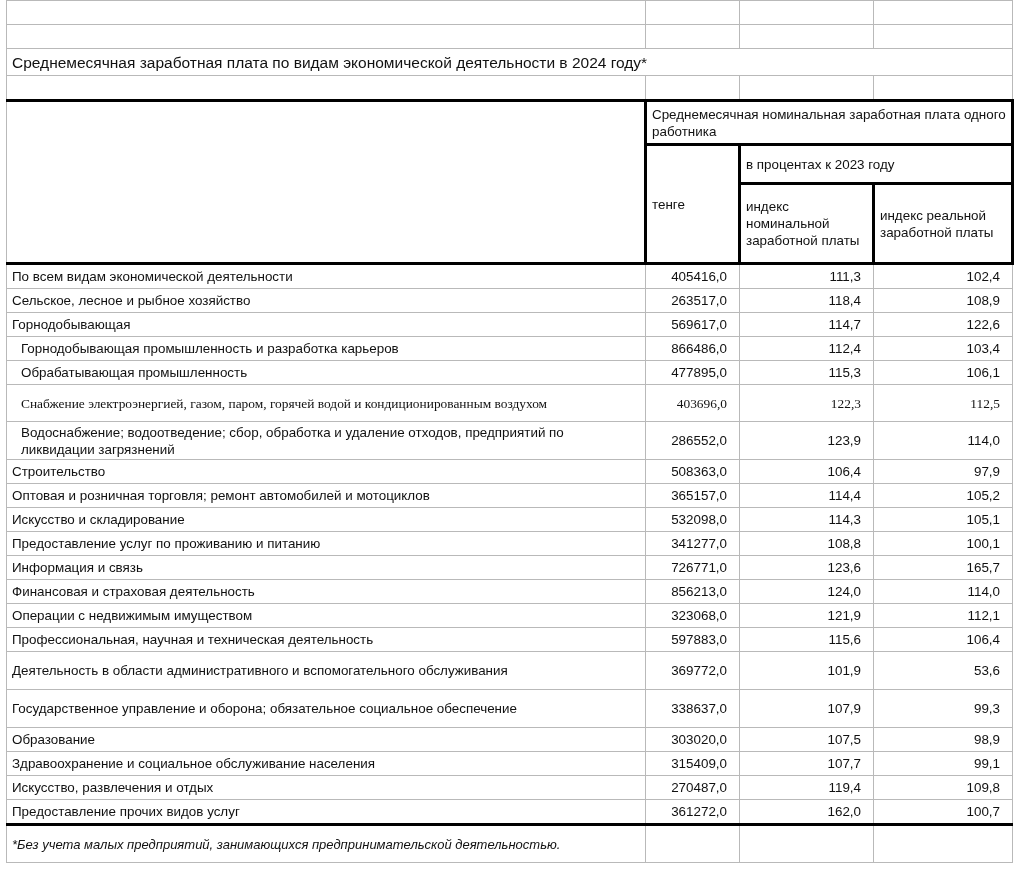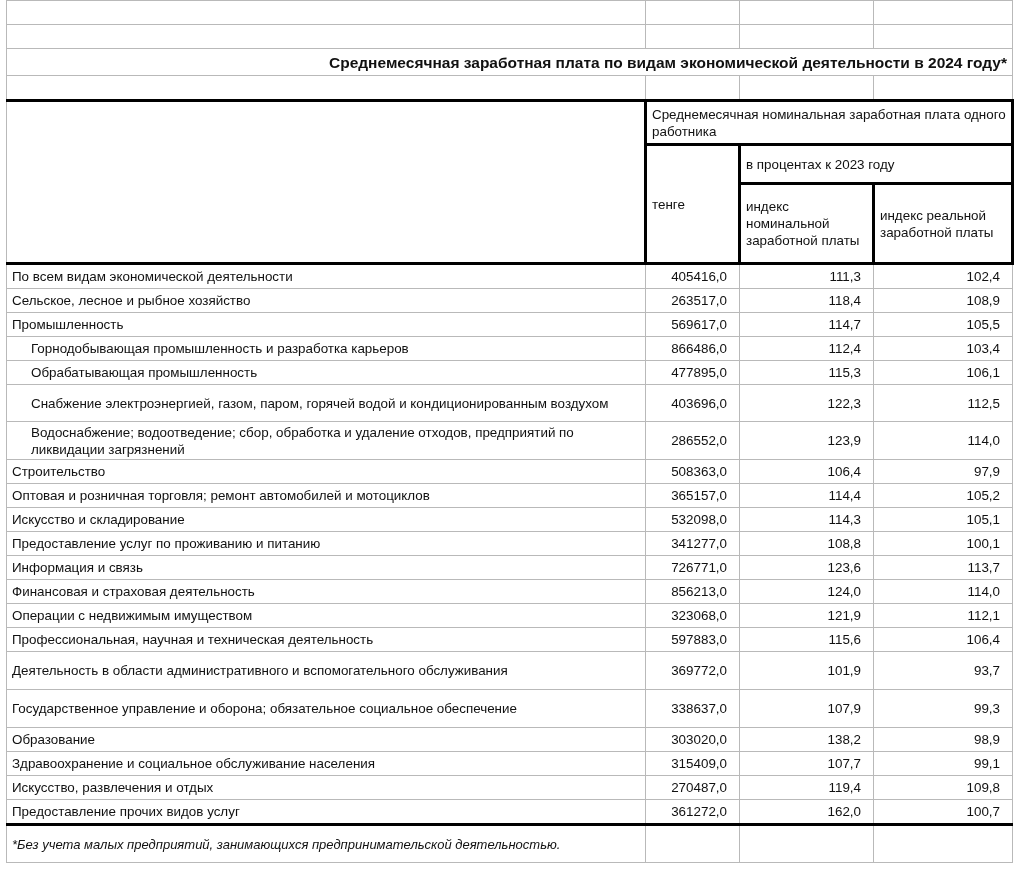--- a/index.html
+++ b/index.html
@@ -4,31 +4,31 @@
 <style>
   html, body { margin: 0; padding: 0; background: #ffffff; }
   body { width: 1024px; height: 890px; position: relative; overflow: hidden;
          font-family: "Liberation Sans", sans-serif; color: #111; font-size: 13.4px; }
   .sheet { position: absolute; left: 0; top: 0; width: 1024px; height: 890px; }
   table { border-collapse: collapse; position: absolute; left: 6px; top: 0; table-layout: fixed; }
   td { padding: 0 5px; border: 1px solid #b9b9b9; vertical-align: middle; line-height: 17px; }
   col.c1 { width: 639px; } col.c2 { width: 94px; } col.c3 { width: 134px; } col.c4 { width: 139px; }
   tr.blank td { height: 23px; }
   tr.title td { height: 26px; }
-  .title-text { text-align: right; font-weight: bold; font-size: 15.5px; }
+  .title-text { text-align: left; font-weight: normal; font-size: 15.5px; }
   .hdr { text-align: left; }
   .hb-l { border-left: 3px solid #000 !important; }
   .hb-r { border-right: 3px solid #000 !important; }
   .hb-b { border-bottom: 3px solid #000 !important; }
   .hb-t { border-top: 3px solid #000 !important; }
   tr.data td { height: 23px; }
-  tr.data.tall td { height: 36px; }
+  tr.data.tall td { height: 36px; font-family: Liberation Serif, serif; }
   tr.data.tall2 td { height: 37px; }
   td.num { text-align: right; padding-right: 12px; }
-  td.indent { padding-left: 24px; }
+  td.indent { padding-left: 14px; }
   tr.last td { border-bottom: 3px solid #000; }
   tr.footer td { height: 36px; }
   .foot-text { font-style: italic; font-size: 13px; margin-top: 20px; }
   .left-gutter { position: absolute; left: 0; top: 0; width: 6px; height: 890px; }
 </style>
 </head>
 <body>
 
 <div class="sheet">
   <div class="left-gutter"></div>
@@ -80,24 +80,24 @@
           <td class="num">111,3</td>
           <td class="num">102,4</td>
         </tr>
         <tr class="data">
           <td>Сельское, лесное и рыбное хозяйство</td>
           <td class="num">263517,0</td>
           <td class="num">118,4</td>
           <td class="num">108,9</td>
         </tr>
         <tr class="data">
-          <td>Промышленность</td>
+          <td>Горнодобывающая</td>
           <td class="num">569617,0</td>
           <td class="num">114,7</td>
-          <td class="num">105,5</td>
+          <td class="num">122,6</td>
         </tr>
         <tr class="data">
           <td class="indent">Горнодобывающая промышленность и разработка карьеров</td>
           <td class="num">866486,0</td>
           <td class="num">112,4</td>
           <td class="num">103,4</td>
         </tr>
         <tr class="data">
           <td class="indent">Обрабатывающая промышленность</td>
           <td class="num">477895,0</td>
@@ -137,21 +137,21 @@
         <tr class="data">
           <td>Предоставление услуг по проживанию и питанию</td>
           <td class="num">341277,0</td>
           <td class="num">108,8</td>
           <td class="num">100,1</td>
         </tr>
         <tr class="data">
           <td>Информация и связь</td>
           <td class="num">726771,0</td>
           <td class="num">123,6</td>
-          <td class="num">113,7</td>
+          <td class="num">165,7</td>
         </tr>
         <tr class="data">
           <td>Финансовая и страховая деятельность</td>
           <td class="num">856213,0</td>
           <td class="num">124,0</td>
           <td class="num">114,0</td>
         </tr>
         <tr class="data">
           <td>Операции с недвижимым имуществом</td>
           <td class="num">323068,0</td>
@@ -161,32 +161,32 @@
         <tr class="data">
           <td>Профессиональная, научная и техническая деятельность</td>
           <td class="num">597883,0</td>
           <td class="num">115,6</td>
           <td class="num">106,4</td>
         </tr>
         <tr class="data tall2">
           <td>Деятельность в области административного и вспомогательного обслуживания</td>
           <td class="num">369772,0</td>
           <td class="num">101,9</td>
-          <td class="num">93,7</td>
+          <td class="num">53,6</td>
         </tr>
         <tr class="data tall2">
           <td>Государственное управление и оборона; обязательное социальное обеспечение</td>
           <td class="num">338637,0</td>
           <td class="num">107,9</td>
           <td class="num">99,3</td>
         </tr>
         <tr class="data">
           <td>Образование</td>
           <td class="num">303020,0</td>
-          <td class="num">138,2</td>
+          <td class="num">107,5</td>
           <td class="num">98,9</td>
         </tr>
         <tr class="data">
           <td>Здравоохранение и социальное обслуживание населения</td>
           <td class="num">315409,0</td>
           <td class="num">107,7</td>
           <td class="num">99,1</td>
         </tr>
         <tr class="data">
           <td>Искусство, развлечения и отдых</td>

